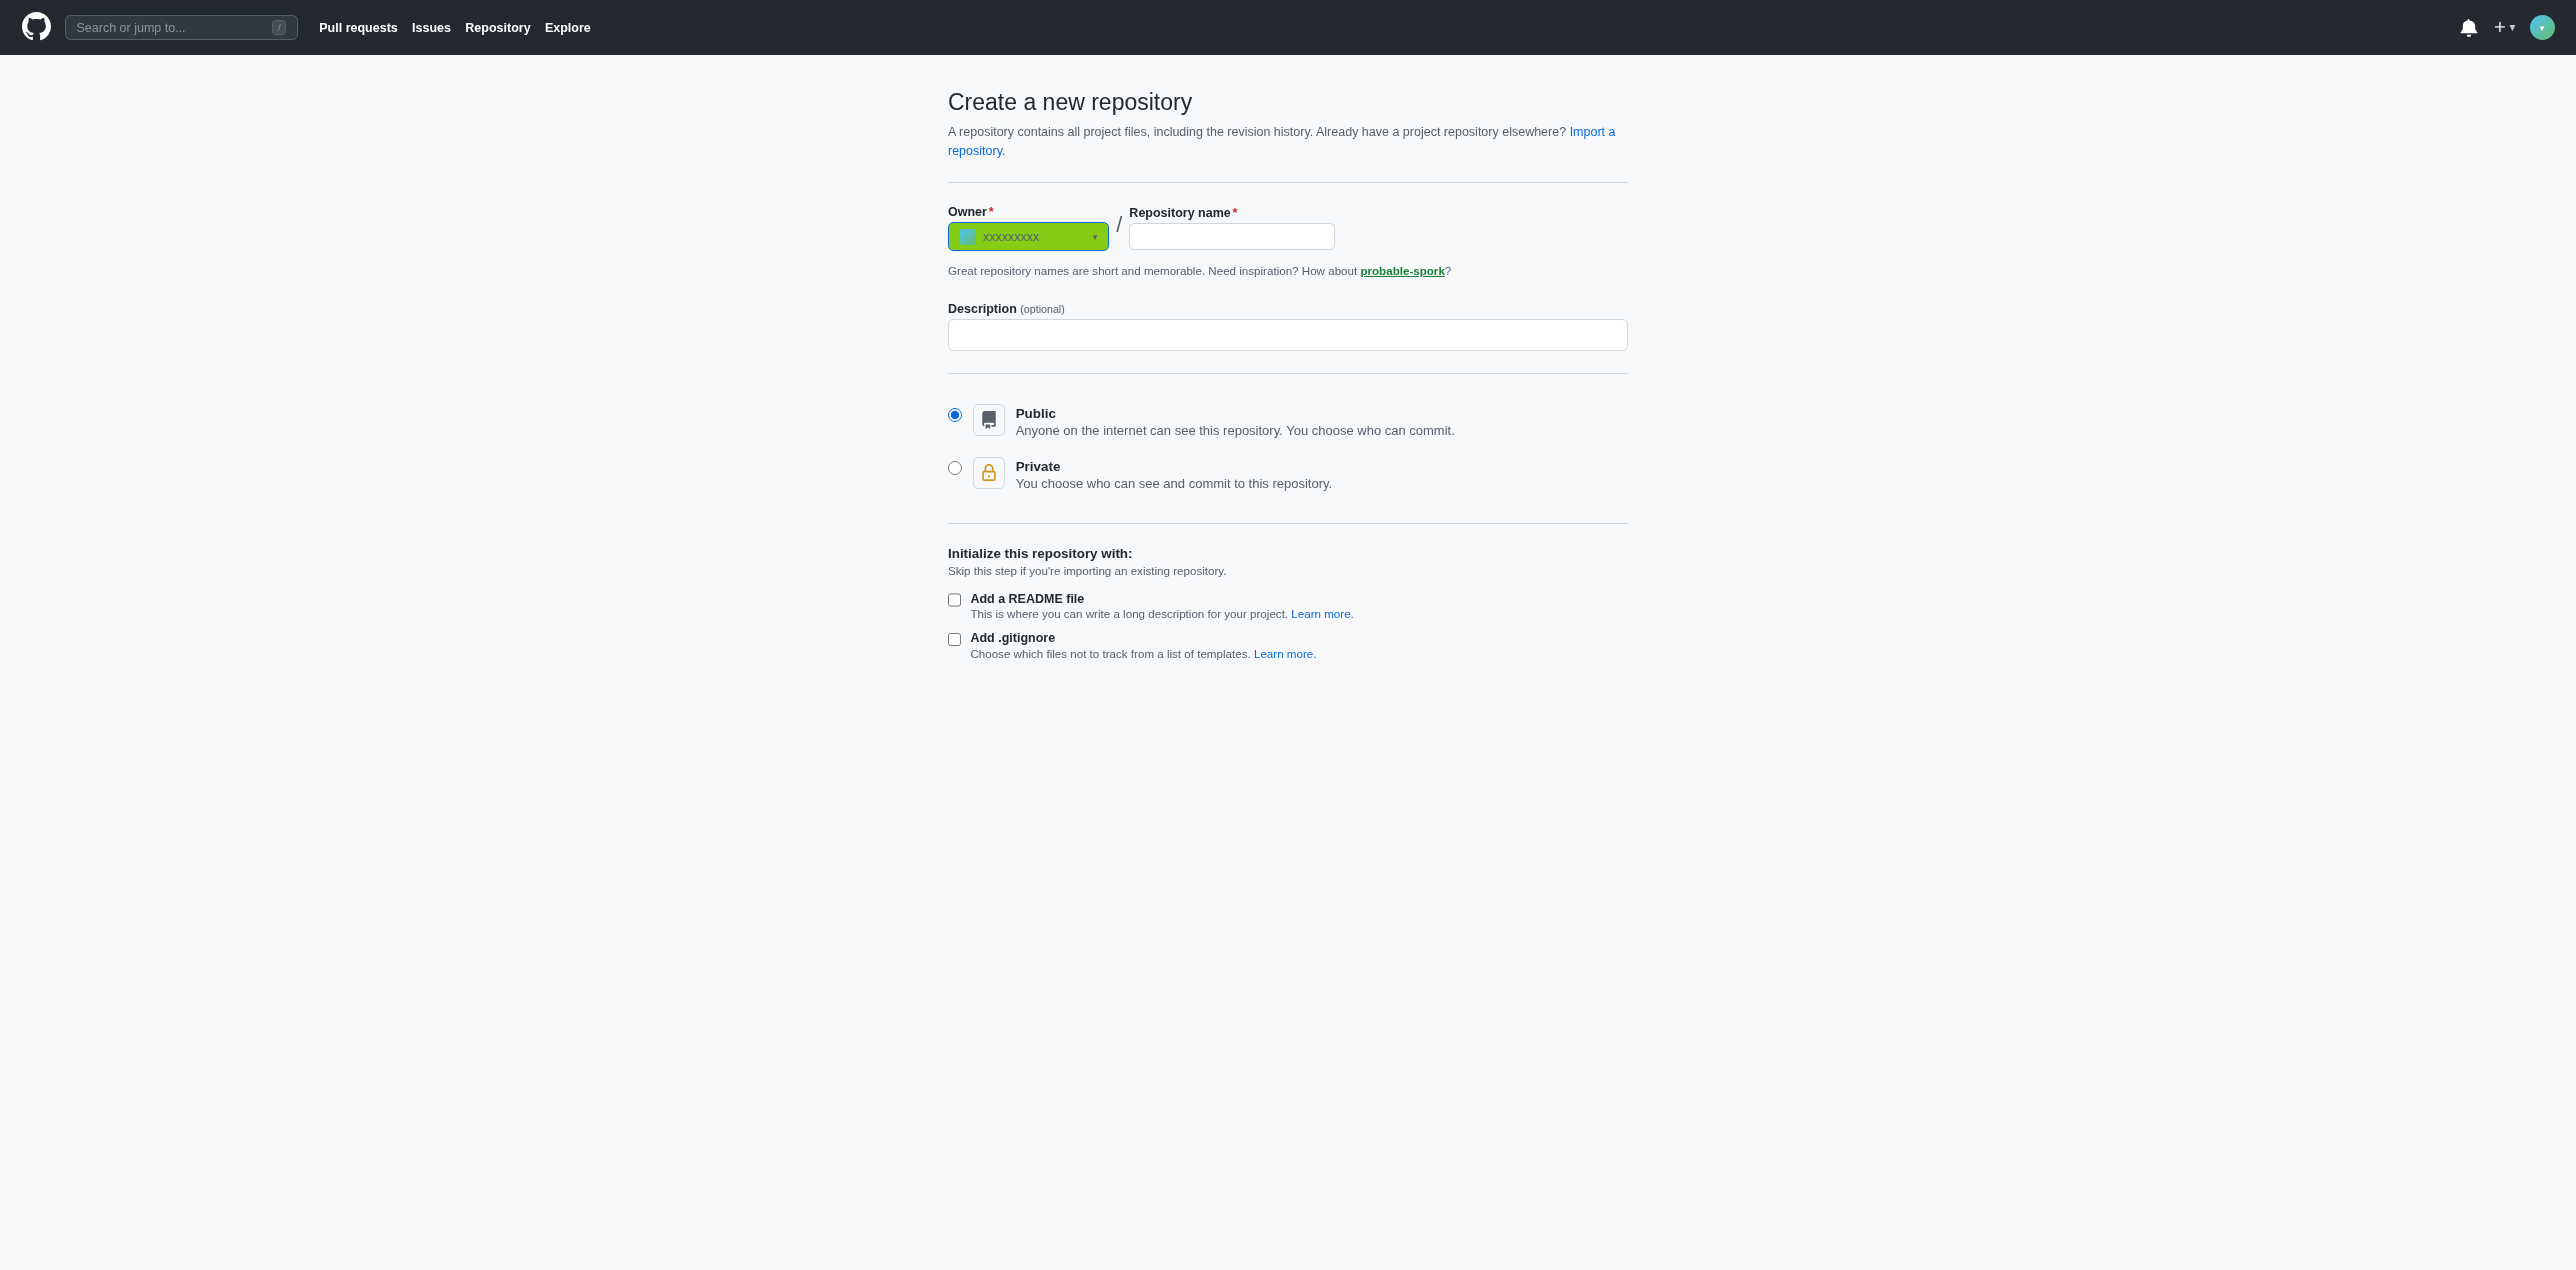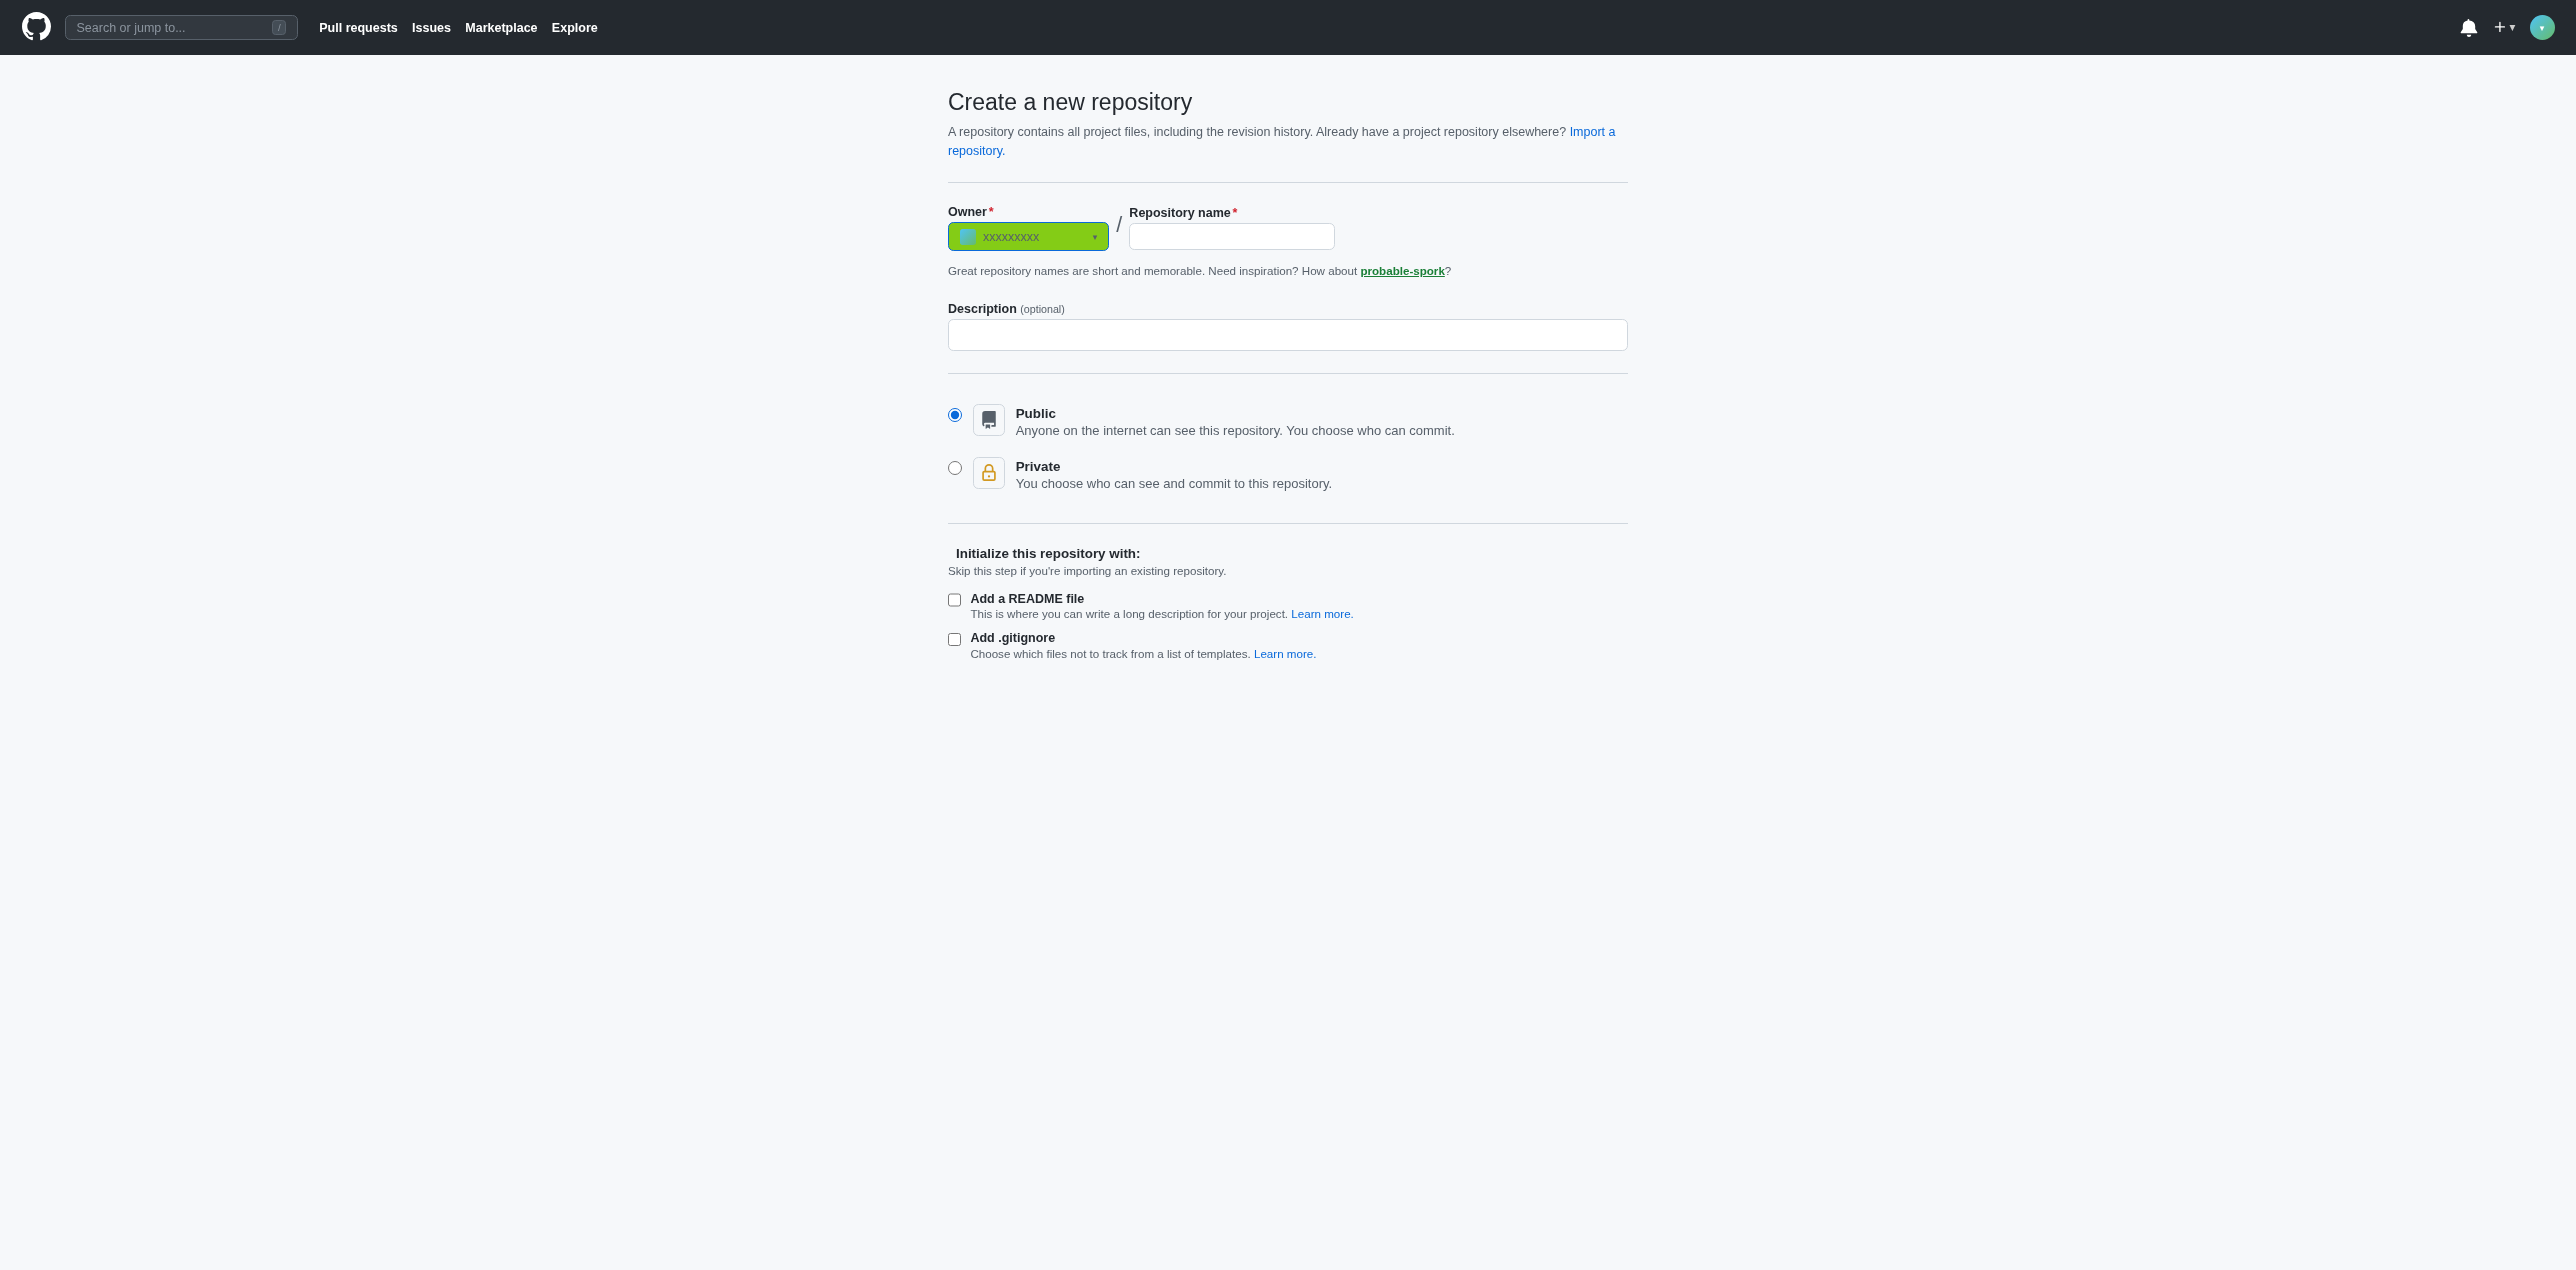--- a/index.html
+++ b/index.html
@@ -187,21 +187,21 @@
       display: flex; align-items: center; justify-content: center;
       flex-shrink: 0;
       margin-top: -1.8px;
     }
     .visibility-icon svg { width: 18px; height: 18px; }
     .visibility-text-block { flex: 1; }
     .visibility-name { font-size: 13.4px; font-weight: 600; color: #24292f; }
     .visibility-desc { font-size: 13px; color: #57606a; margin-top: 1.8px; }
 
     .init-section { margin-top: 21.5px; }
-    .init-title { font-size: 13.4px; font-weight: 600; margin-bottom: 3.6px; margin-left: 8px; }
+    .init-title { font-size: 13.4px; font-weight: 600; margin-bottom: 3.6px; }
     .init-subtitle { font-size: 11.6px; color: #57606a; margin-bottom: 14.3px; }
 
     .checkbox-option {
       display: flex;
       align-items: flex-start;
       gap: 9px;
       margin-bottom: 10.7px;
     }
     .checkbox-input { margin-top: 1.8px; width: 13.4px; height: 13.4px; cursor: pointer; flex-shrink: 0; }
     .checkbox-text-block {}
@@ -220,21 +220,21 @@
   </div>
 
   <div class="search-box">
     <span class="search-box-text">Search or jump to...</span>
     <span class="search-kbd">/</span>
   </div>
 
   <nav class="header-nav">
     <a href="#">Pull requests</a>
     <a href="#">Issues</a>
-    <a href="#">Marketplace</a>
+    <a href="#">Repository</a>
     <a href="#">Explore</a>
   </nav>
 
   <div class="header-spacer"></div>
 
   <div class="header-actions">
 
     <div class="header-icon">
       <svg viewBox="0 0 16 16" xmlns="http://www.w3.org/2000/svg">
         <path d="M8 16a2 2 0 001.985-1.75c.017-.137-.097-.25-.235-.25h-3.5c-.138 0-.252.113-.235.25A2 2 0 008 16zm.25-14.75v-.5a.75.75 0 00-1.5 0v.5A5.25 5.25 0 002.5 6.75v2.19l-1.72 2.58A.75.75 0 001.4 12.75h13.2a.75.75 0 00.62-1.23L13.5 8.94V6.75A5.25 5.25 0 008.25 1.25z"></path>

